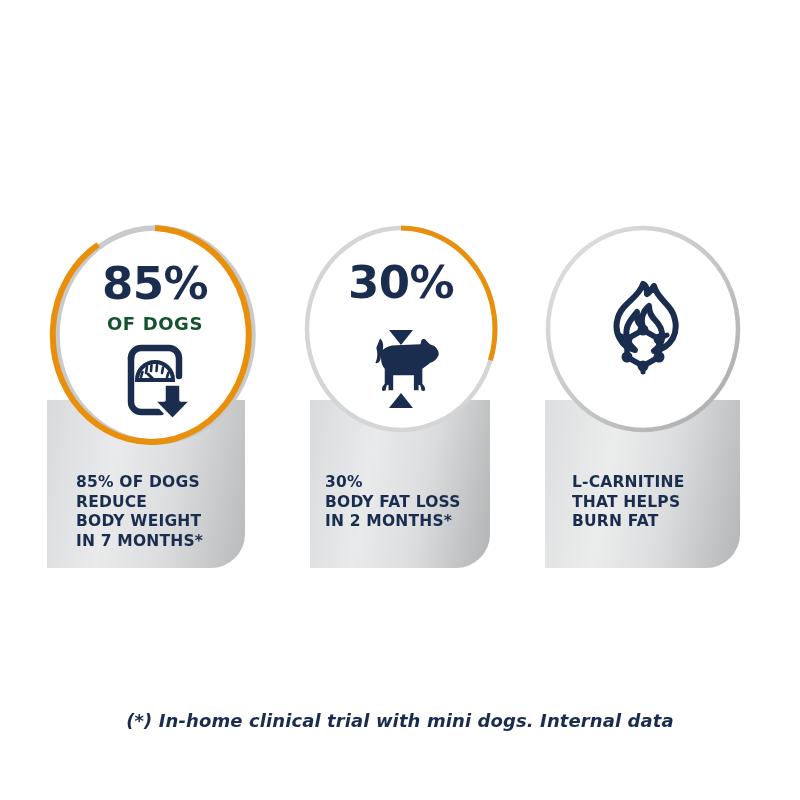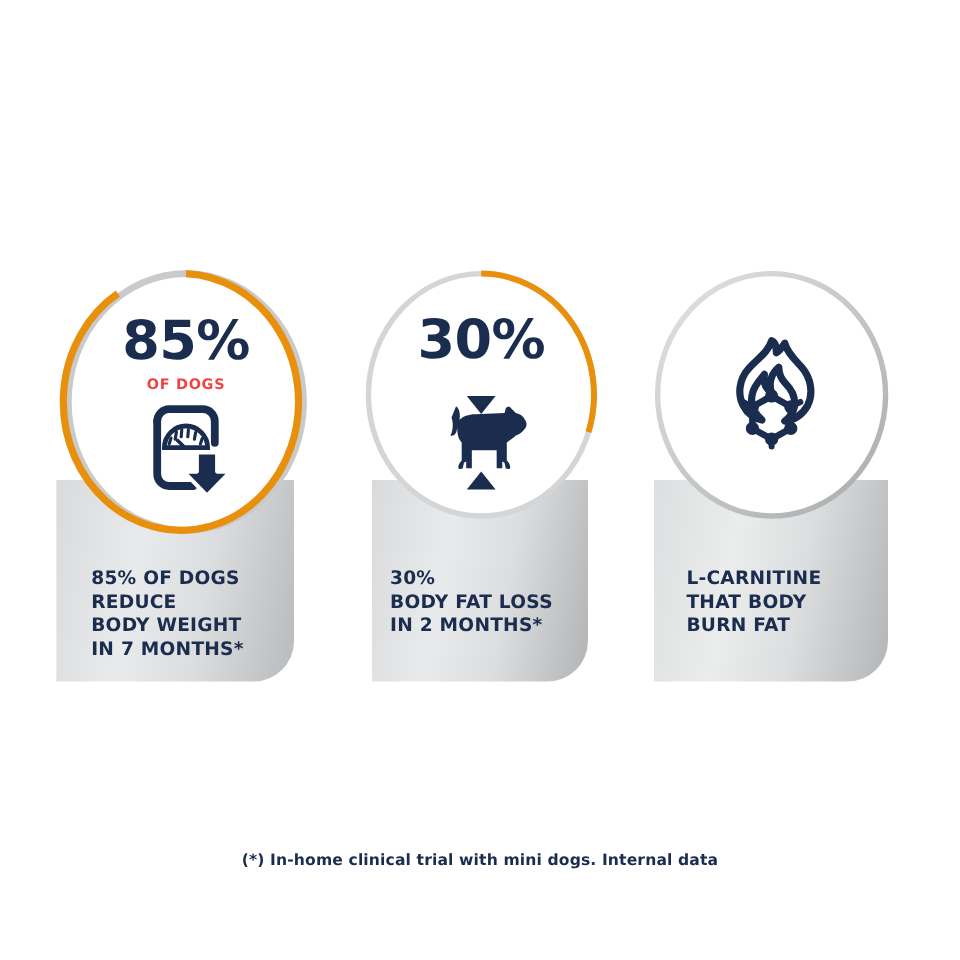--- a/index.html
+++ b/index.html
@@ -69,23 +69,23 @@
     font-weight: 700;
     font-size: 45px;
     letter-spacing: -0.5px;
     line-height: 1;
     font-family: "DejaVu Sans", sans-serif;
   }
   .c1 .pct { margin-top: 33px; }
   .c2 .pct { margin-top: 32px; }
 
   .sub {
-    color: #ef4444;
-    font-weight: 700;
-    font-size: 12px;
+    color: #14532d;
+    font-weight: 700;
+    font-size: 18px;
     letter-spacing: 0.6px;
     margin-top: 7px;
     font-family: "DejaVu Sans", sans-serif;
   }
 
   .icon-box {
     margin-top: 10px;
   }
   .c2 .icon-box { margin-top: 14px; }
   .c3 .icon-box { margin-top: 52px; }
@@ -107,23 +107,24 @@
 
   
   .footnote {
     position: absolute;
     left: 0;
     top: 710px;
     width: 800px;
     text-align: center;
     color: #1b2d4f;
     font-weight: 700;
-    font-size: 13px;
+    font-size: 18px;
     letter-spacing: 0.1px;
     font-family: "DejaVu Sans", sans-serif;
+    font-style: italic;
   }
 </style>
 </head>
 <body>
 
 <div id="stage">
 
   <div class="card card-1"></div>
 
   <div class="card card-2"></div>
@@ -279,18 +280,18 @@
   </div>
 
   <div class="caption cap-1">85% OF DOGS
 REDUCE
 BODY WEIGHT
 IN 7 MONTHS*</div>
   <div class="caption cap-2">30%
 BODY FAT LOSS
 IN 2 MONTHS*</div>
   <div class="caption cap-3">L-CARNITINE
-THAT BODY
+THAT HELPS
 BURN FAT</div>
 
   <div class="footnote">(*) In-home clinical trial with mini dogs. Internal data</div>
 
 </div>
 
 </body></html>

